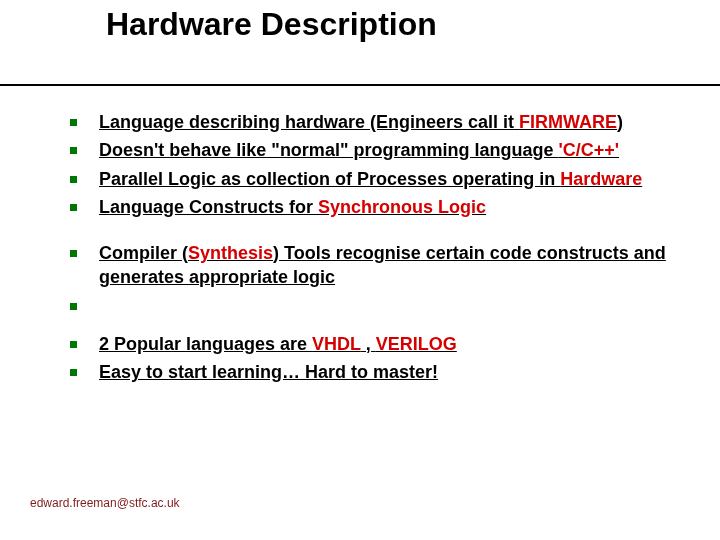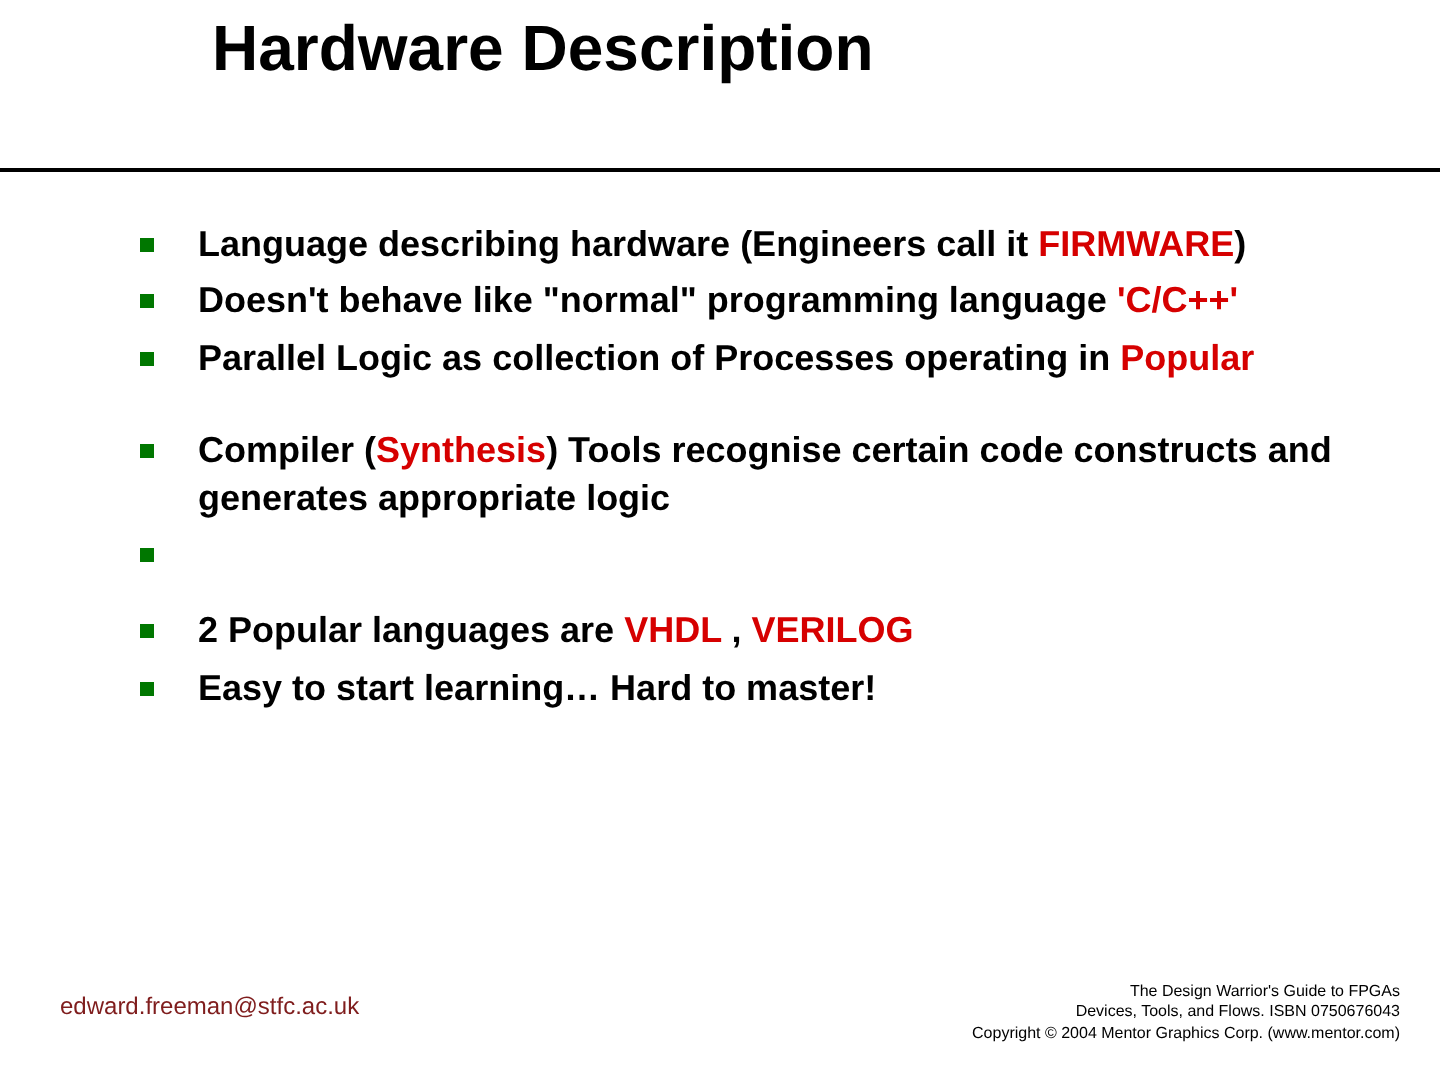--- a/index.html
+++ b/index.html
@@ -38,20 +38,21 @@
     right: 0;
     top: 84px;
     height: 2px;
     background: #000;
   }
   .content {
     position: absolute;
     left: 70px;
     top: 110px;
     right: 40px;
+    text-decoration: underline;
   }
   .group {
     margin-bottom: 22px;
   }
   .item {
     display: flex;
     align-items: flex-start;
     font-size: 18px;
     font-weight: bold;
     line-height: 1.35;
@@ -99,21 +100,25 @@
         <div class="item">
           <div class="bullet"></div>
           <div><span>Language describing hardware (Engineers call it </span><span class="red">FIRMWARE</span><span>)</span></div>
         </div>
         <div class="item">
           <div class="bullet"></div>
           <div><span>Doesn't behave like "normal" programming language </span><span class="red">'C/C++'</span></div>
         </div>
         <div class="item">
           <div class="bullet"></div>
-          <div><span>Parallel Logic as collection of Processes operating in </span><span class="red">Popular</span></div>
+          <div><span>Parallel Logic as collection of Processes operating in </span><span class="red">Hardware</span></div>
+        </div>
+        <div class="item">
+          <div class="bullet"></div>
+          <div><span>Language Constructs for </span><span class="red">Synchronous Logic</span></div>
         </div>
       </div>
       <div class="group">
         <div class="item">
           <div class="bullet"></div>
           <div><span>Compiler (</span><span class="red">Synthesis</span><span>) Tools recognise certain code constructs and generates appropriate logic</span></div>
         </div>
         <div class="item">
           <div class="bullet"></div>
         </div>
@@ -125,19 +130,14 @@
         </div>
         <div class="item">
           <div class="bullet"></div>
           <div><span>Easy to start learning… Hard to master!</span></div>
         </div>
       </div>
     </div>
 
   <div class="footer-left">edward.freeman@stfc.ac.uk</div>
 
-  <div class="footer-right">
-    <div>The Design Warrior's Guide to FPGAs</div>
-    <div>Devices, Tools, and Flows. ISBN 0750676043</div>
-    <div>Copyright © 2004 Mentor Graphics Corp. (www.mentor.com)</div>
-  </div>
 
 </div>
 
 </body></html>

